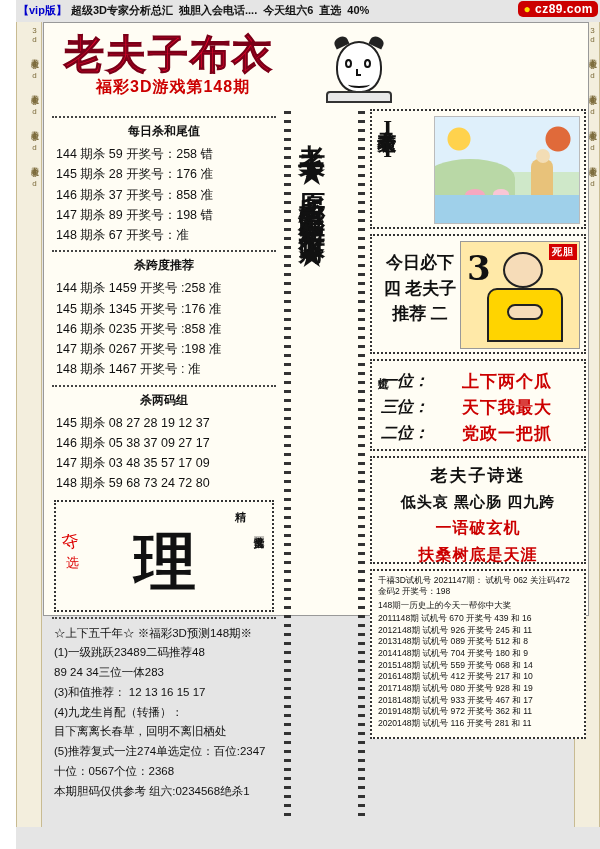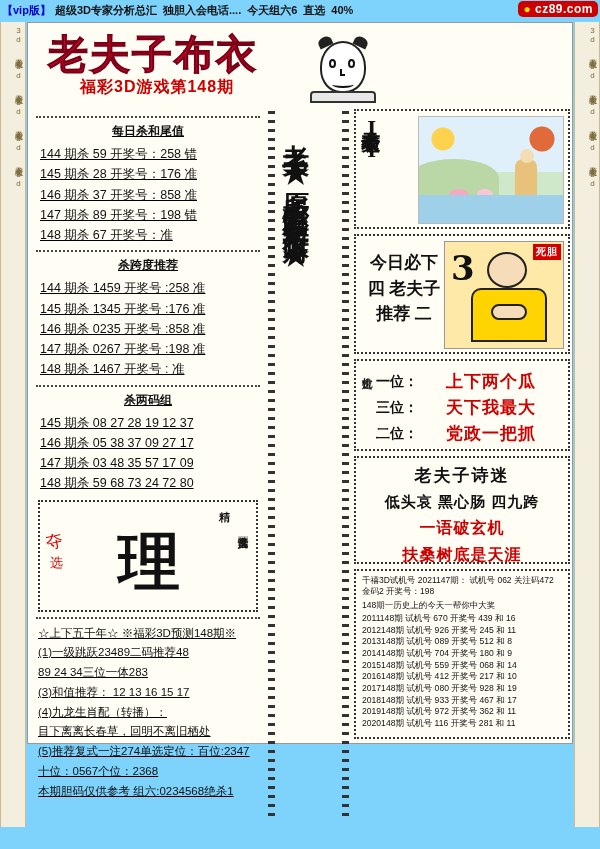--- a/index.html
+++ b/index.html
@@ -7,21 +7,22 @@
   body {
     width:600px; height:849px;
     font-family:"Liberation Sans", sans-serif;
     background:#ffffff;
     position:relative;
     overflow:hidden;
     color:#000;
   }
   .page {
     position:absolute; inset:0;
-    background:#7dd3fc;
+    background:#e5e5e5;
+    margin-left:16px;
   }
   
   .topbar {
     position:absolute; top:0; left:0; width:600px; height:20px;
     display:flex; align-items:center;
     font-size:11px; font-weight:bold; white-space:nowrap;
     padding-left:2px;
   }
   .topbar .vip { color:#0000cc; }
   .topbar .t1 { color:#111; margin-left:4px; }
@@ -47,21 +48,21 @@
   .rail.right { right:0; }
   .rail-marks {
     position:absolute; top:30px; width:14px;
     display:flex; flex-direction:column; gap:34px;
   }
   .rail-marks.left { left:28px; }
   .rail-marks.right { right:28px; }
   .rail-marks span { font-size:13px; color:#d11; }
   
   .frame {
-    position:absolute; left:27px; top:22px; width:546px; height:722px;
+    position:absolute; left:27px; top:22px; width:546px; height:594px;
     border:1px solid #999;
     background:#fffdf4;
   }
   
   .title-wrap { position:relative; height:80px; }
   .main-title {
     position:absolute; left:20px; top:4px;
     font-family:"DejaVu Serif", serif;
     font-size:40px; font-weight:bold;
     color:#e8002b;
@@ -87,21 +88,21 @@
   .toon .eyeL, .toon .eyeR { position:absolute; top:34px; width:7px; height:9px; border:2px solid #111; border-radius:50%; background:#fff;}
   .toon .eyeL { left:33px; } .toon .eyeR { left:52px; }
   .toon .nose { position:absolute; left:44px; top:44px; width:5px; height:7px; border-left:2px solid #111; border-bottom:2px solid #111; }
   .toon .mouth { position:absolute; left:36px; top:56px; width:22px; height:7px; border-bottom:2px solid #111; border-radius:0 0 50% 50%; }
   .toon .collar { position:absolute; left:14px; top:66px; width:66px; height:12px; background:#e8e8e8; border:2px solid #333; border-radius:4px 4px 0 0;}
   
   .body-grid {
     position:absolute; left:0; top:84px; width:546px; height:718px;
     display:flex;
   }
-  .col-left { width:238px; position:relative; padding:4px 6px 0 8px;text-decoration:underline; }
+  .col-left { width:238px; position:relative; padding:4px 6px 0 8px; }
   .col-mid { width:86px; position:relative; }
   .col-right { width:222px; position:relative; padding:2px 4px 0 2px; }
   .dotline { border-top:2px dotted #444; margin:5px 0; }
   
   .sec-title {
     text-align:center; font-size:12px; font-weight:bold; color:#111;
     margin:2px 0 4px;
   }
   .rowlist { font-size:12.5px; line-height:1.62; color:#111; padding-left:4px;}
   
@@ -181,21 +182,21 @@
   .pic2 .big3 {
     position:absolute; left:6px; top:6px; font-size:34px; font-weight:bold; color:#111;
     font-family:"DejaVu Serif", serif;
   }
   .pic2 .manhead { position:absolute; left:42px; top:10px; width:40px; height:36px; background:#f6dcb8; border:2px solid #222; border-radius:50%;}
   .pic2 .body2 { position:absolute; left:26px; top:46px; width:76px; height:54px; background:#ffd400; border:2px solid #222; border-radius:10px 10px 0 0;}
   .pic2 .hand { position:absolute; left:46px; top:62px; width:36px; height:16px; background:#f6dcb8; border:2px solid #222; border-radius:8px;}
   
   .block3 { height:92px; padding:6px 4px; }
   .pos-row { display:flex; align-items:center; font-size:15px; font-weight:bold; margin:3px 0; }
-  .pos-row .k { width:58px; text-align:right; color:#111; font-size:14px;}
+  .pos-row .k { width:58px; text-align:center; color:#111; font-size:16px;font-style:italic;}
   .pos-row .v { flex:1; text-align:center; color:#cc0000; font-size:17px; letter-spacing:1px;}
   .blk3-side {
     position:absolute; left:4px; top:8px;
     writing-mode:vertical-rl; text-orientation:upright;
     font-size:11px; color:#111; line-height:1.3;
   }
   
   .block4 { height:108px; text-align:center; padding-top:6px;}
   .poem-h { font-size:17px; font-weight:bold; color:#111; font-family:"DejaVu Serif", serif; letter-spacing:2px;}
   .poem-l { font-size:15px; font-weight:bold; color:#111; margin-top:6px; letter-spacing:1px;}

